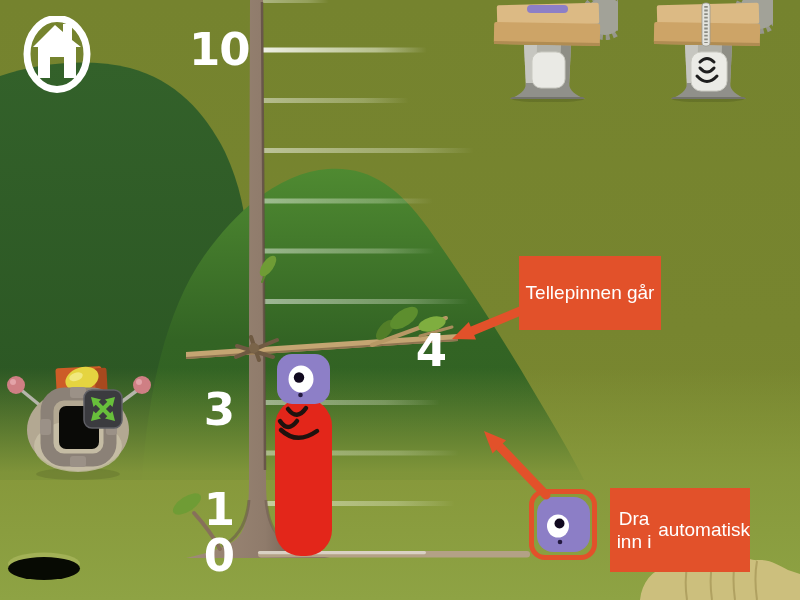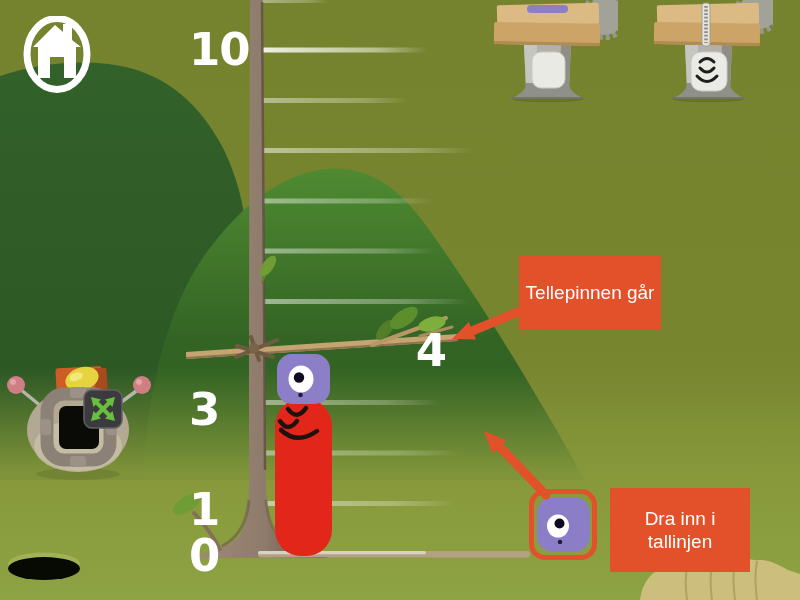--- a/index.html
+++ b/index.html
@@ -5,26 +5,26 @@
   html,body{margin:0;padding:0;background:#333;}
   .scene{position:relative;width:800px;height:600px;overflow:hidden;
          background:linear-gradient(#75832e 0%,#77852f 55%,#7d8c33 100%);
          font-family:"Liberation Sans",sans-serif;}
   .scene *{box-sizing:border-box;}
   svg{display:block;}
   .abs{position:absolute;}
 
   
   .num{position:absolute;color:#fff;font-family:"DejaVu Sans",sans-serif;
-       font-weight:700;font-size:45px;line-height:46px;text-align:left;
+       font-weight:700;font-size:45px;line-height:46px;text-align:center;
        letter-spacing:-1px;}
 
   
   .callout{position:absolute;background:#e2512a;color:#fff;
-           display:flex;flex-direction:column;justify-content:center;align-items:center;
+           display:flex;flex-direction:row;justify-content:center;align-items:center;
            font-size:19px;line-height:23.5px;text-align:center;}
 
   
   .noom{position:absolute;}
   .noom-red{left:275px;top:398px;width:57px;height:158px;background:#e3261a;
             border-radius:28px 28px 26px 26px;}
   .noom-purple-stacked{left:277px;top:354px;width:53px;height:50px;background:#8d7fc7;
             border-radius:15px;}
   .noom-purple-tray{left:537px;top:497px;width:53px;height:55px;background:#8c7ec6;
             border-radius:16px;}
@@ -293,16 +293,16 @@
   <span class="num" style="left:408px;top:328px;width:46px;text-align:center">4</span>
   <span class="num" style="right:551px;top:387px;width:60px">3</span>
   <span class="num" style="right:551px;top:487px;width:60px">1</span>
   <span class="num" style="right:551px;top:533px;width:60px">0</span>
 
   <div class="callout" style="left:519px;top:256px;width:142px;height:74px">
     <div>Tellepinnen går</div>
   </div>
   <div class="callout" style="left:610px;top:488px;width:140px;height:84px">
     <div>Dra inn i</div>
-    <div>tallinjen</div>
+    <div>automatisk</div>
   </div>
 
 </div>
 
 </body></html>

